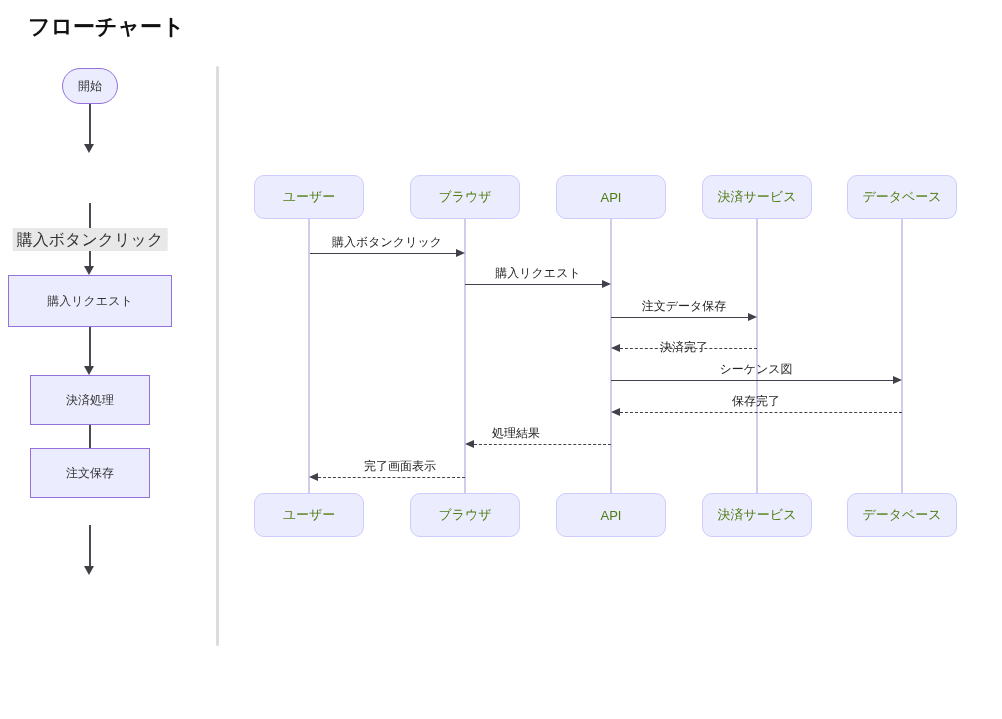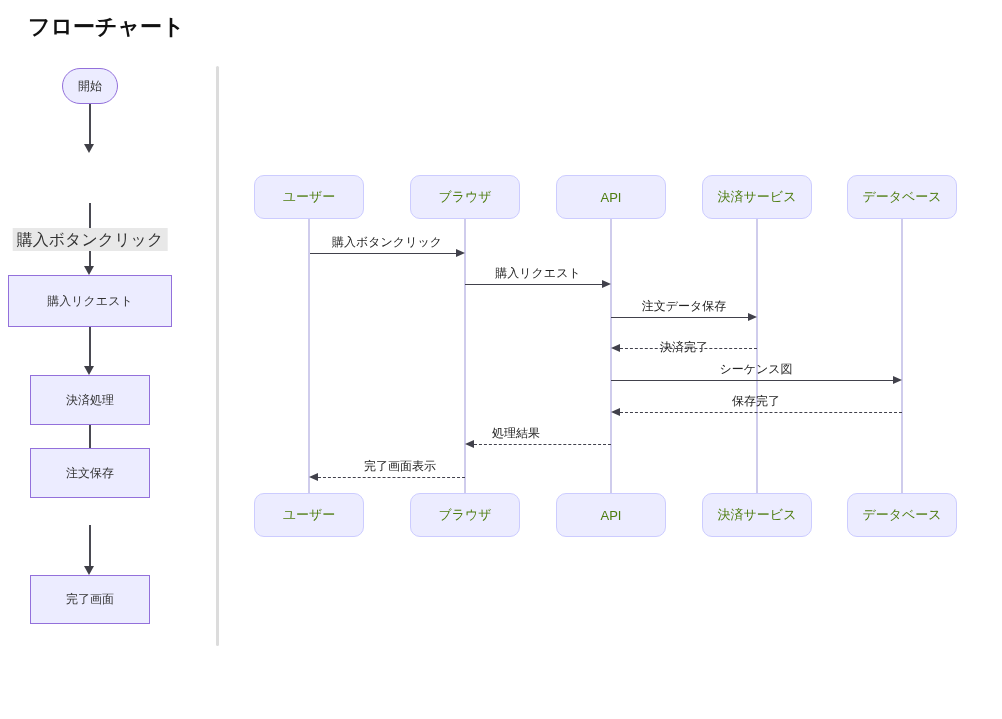--- a/index.html
+++ b/index.html
@@ -89,23 +89,20 @@
   <div class="vline" style="left:89px; top:425px; height:41px;"></div>
   <div class="arrow-down" style="left:84px; top:466px;"></div>
 
   <div class="flow-node" style="left:30px; top:448px; width:120px; height:50px;">
     <span>注文保存</span>
   </div>
 
   <div class="vline" style="left:89px; top:525px; height:41px;"></div>
   <div class="arrow-down" style="left:84px; top:566px;"></div>
 
-  <div class="flow-node" style="left:30px; top:575px; width:120px; height:49px;">
-    <span>完了画面</span>
-  </div>
 
   <div class="divider" style="left:216px; top:66px; height:580px;"></div>
 
 
   <div class="lifeline" style="left:308px; top:219px; height:274px;"></div>
   <div class="lifeline" style="left:464px; top:219px; height:274px;"></div>
   <div class="lifeline" style="left:610px; top:219px; height:274px;"></div>
   <div class="lifeline" style="left:756px; top:219px; height:274px;"></div>
   <div class="lifeline" style="left:901px; top:219px; height:274px;"></div>
 

